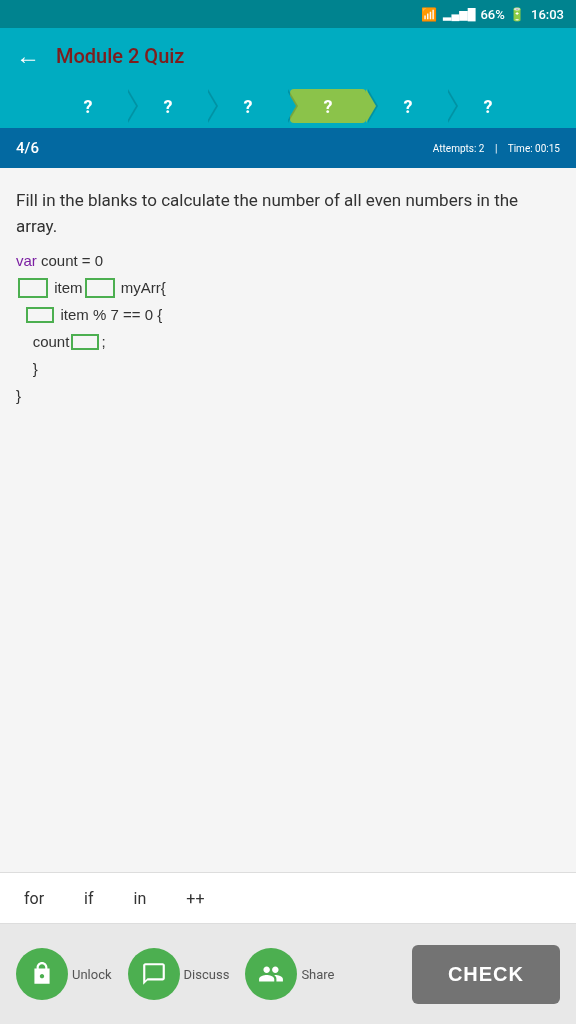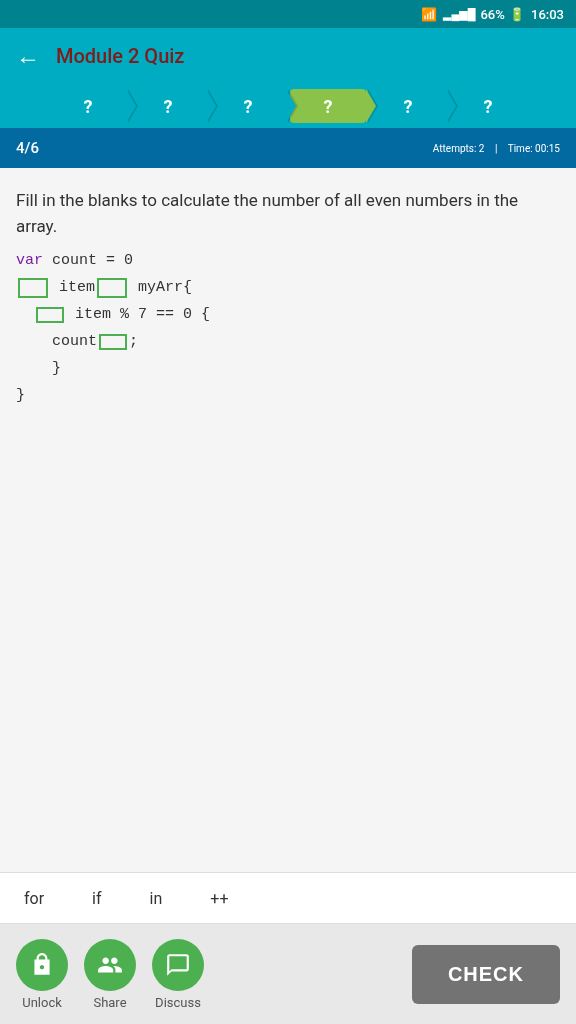--- a/index.html
+++ b/index.html
@@ -132,21 +132,21 @@
     }
 
     .question-text {
       font-size: 17px;
       color: #333;
       line-height: 1.5;
     }
 
     
     .code-block {
-      font-family: Liberation Mono, monospace;
+      font-family: Liberation Sans, sans-serif;
       font-size: 15px;
       line-height: 1.8;
       color: #333;
       padding: 8px 0;
       text-align: center;
     }
     .code-line {
       display: flex;
       align-items: center;
       gap: 0;
@@ -169,21 +169,21 @@
       bottom: 100px;
       left: 0;
       right: 0;
       background: white;
       border-top: 1px solid #ddd;
       border-bottom: 1px solid #ddd;
       height: 52px;
       display: flex;
       align-items: center;
       padding: 0 16px;
-      gap: 32px;
+      gap: 24px;
     }
     .token {
       font-size: 16px;
       color: #333;
       cursor: pointer;
       padding: 4px 8px;
     }
 
     
     .bottom-bar {
@@ -198,21 +198,21 @@
       padding: 0 16px;
       justify-content: space-between;
     }
     .bottom-actions {
       display: flex;
       gap: 16px;
       align-items: center;
     }
     .action-btn {
       display: flex;
-      flex-direction: column;
+      flex-direction: row;
       align-items: center;
       gap: 4px;
       cursor: pointer;
     }
     .action-icon {
       width: 52px;
       height: 52px;
       background: #4caf50;
       border-radius: 50%;
       display: flex;
@@ -355,31 +355,31 @@
           <path d="M12 1C9.24 1 7 3.24 7 6v1H5v14h14V7h-2V6c0-2.76-2.24-5-5-5zm0 2c1.66 0 3 1.34 3 3v1H9V6c0-1.66 1.34-3 3-3zm0 9c1.1 0 2 .9 2 2s-.9 2-2 2-2-.9-2-2 .9-2 2-2z"></path>
         </svg>
       </div>
       <span class="action-label">Unlock</span>
     </div>
 
     <div class="action-btn">
       <div class="action-icon">
 
         <svg width="26" height="26" viewBox="0 0 24 24" fill="white">
+          <path d="M20 2H4c-1.1 0-2 .9-2 2v18l4-4h14c1.1 0 2-.9 2-2V4c0-1.1-.9-2-2-2zm0 14H6l-2 2V4h16v12z"></path>
+        </svg>
+      </div>
+      <span class="action-label">Discuss</span>
+    </div>
+
+    <div class="action-btn">
+      <div class="action-icon">
+
+        <svg width="26" height="26" viewBox="0 0 24 24" fill="white">
           <path d="M16 11c1.66 0 2.99-1.34 2.99-3S17.66 5 16 5c-1.66 0-3 1.34-3 3s1.34 3 3 3zm-8 0c1.66 0 2.99-1.34 2.99-3S9.66 5 8 5C6.34 5 5 6.34 5 8s1.34 3 3 3zm0 2c-2.33 0-7 1.17-7 3.5V19h14v-2.5c0-2.33-4.67-3.5-7-3.5zm8 0c-.29 0-.62.02-.97.05 1.16.84 1.97 1.97 1.97 3.45V19h6v-2.5c0-2.33-4.67-3.5-7-3.5z"></path>
         </svg>
       </div>
       <span class="action-label">Share</span>
     </div>
-
-    <div class="action-btn">
-      <div class="action-icon">
-
-        <svg width="26" height="26" viewBox="0 0 24 24" fill="white">
-          <path d="M20 2H4c-1.1 0-2 .9-2 2v18l4-4h14c1.1 0 2-.9 2-2V4c0-1.1-.9-2-2-2zm0 14H6l-2 2V4h16v12z"></path>
-        </svg>
-      </div>
-      <span class="action-label">Discuss</span>
-    </div>
   </div>
 
   <button class="check-btn">CHECK</button>
 </div>
 
 </body></html>

